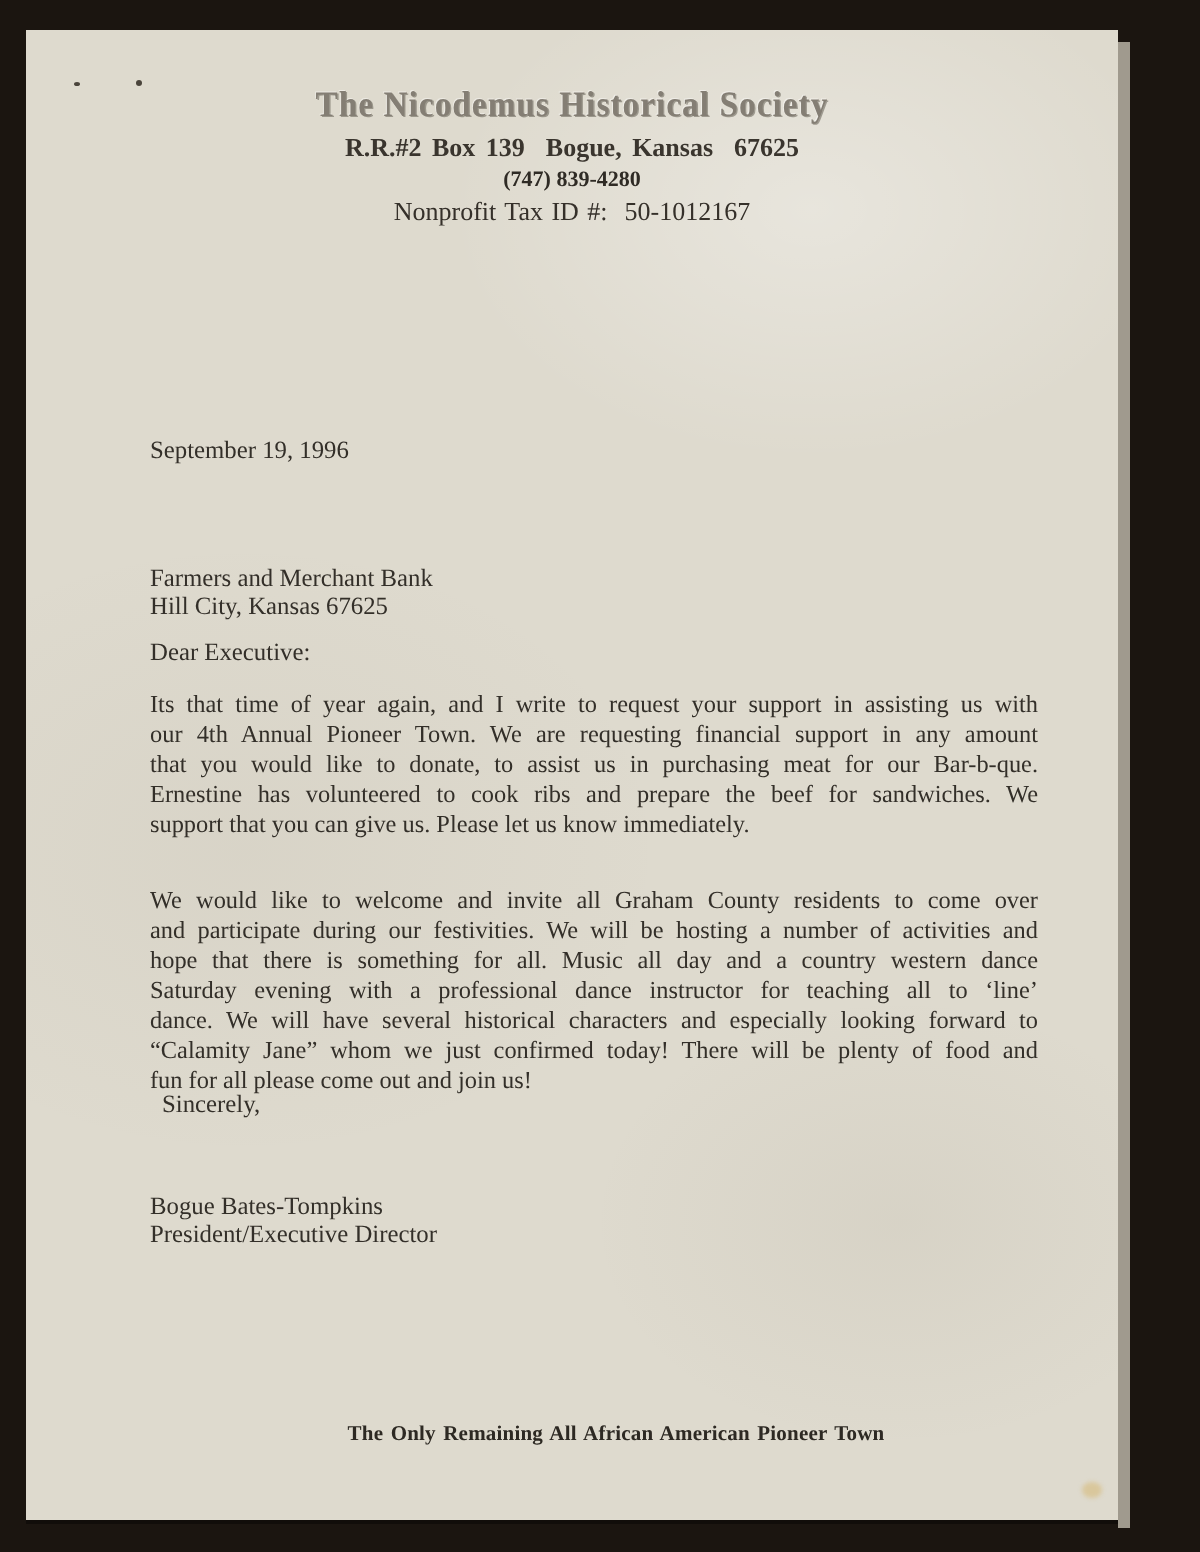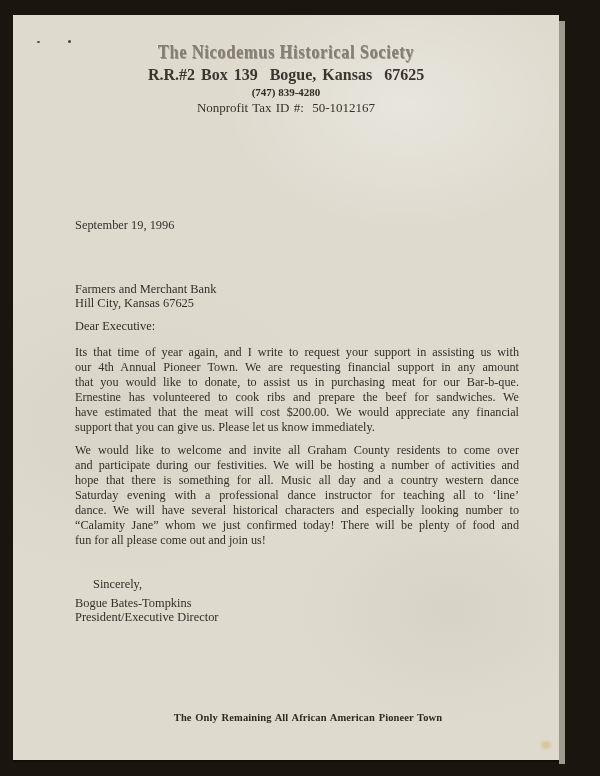--- a/index.html
+++ b/index.html
@@ -47,37 +47,37 @@
   .org {
     font-size: 18px;
     font-weight: bold;
     color: #847e74;
     letter-spacing: 0.6px;
     transform: scaleX(0.92);
     transform-origin: 50% 50%;
     text-shadow: 0.7px 0.7px 0 rgba(74,68,58,0.45), -0.5px -0.5px 0 rgba(255,255,255,0.45);
     white-space: pre;
   }
-  .addr  { font-size: 16px; font-weight: 600; margin-top: 3px; white-space: pre; word-spacing: 2px; color: #3a352e; }
+  .addr  { font-size: 13px; font-weight: 600; margin-top: 3px; white-space: pre; word-spacing: 2px; color: #3a352e; }
   .phone { font-size: 11px; font-weight: bold; margin-top: 2px; white-space: pre; color: #2f2b25; }
   .tax   { font-size: 13px; margin-top: 2px; white-space: pre; word-spacing: 1px; color: #35302a; }
 
   .txt { color: #332f29; font-size: 12.4px; }
 
   .date       { position: absolute; left: 62px; top: 203px; white-space: pre; }
   .recipient  { position: absolute; left: 62px; top: 268px; line-height: 13.6px; }
   .salutation { position: absolute; left: 62px; top: 304px; }
 
   .para { position: absolute; left: 62px; width: 444px; font-size: 12.2px; line-height: 15px; }
   .para.p1 { top: 330px; }
   .para.p2 { top: 428px; }
   .pline { text-align: justify; text-align-last: justify; }
   .pline.pline-last { text-align-last: left; }
 
-  .closing   { position: absolute; left: 80px; top: 530px; margin-top: 32px; }
+  .closing   { position: absolute; left: 68px; top: 530px; }
   .signature { position: absolute; left: 62px; top: 582px; line-height: 13.6px; }
 
   .slogan {
     position: absolute; left: 0; right: 0; top: 697px;
     text-align: center;
     font-size: 10.5px; font-weight: bold;
     color: #2d2923;
     word-spacing: 1px;
     letter-spacing: 0.1px;
     padding-left: 44px;
@@ -106,30 +106,29 @@
       <div>Hill City, Kansas 67625</div>
     </div>
 
     <div class="salutation txt">Dear Executive:</div>
 
     <div class="para p1 txt">
         <div class="pline">Its that time of year again, and I write to request your support in assisting us with</div>
         <div class="pline">our 4th Annual Pioneer Town.  We are requesting financial support in any amount</div>
         <div class="pline">that you would like to donate, to assist us in purchasing meat for our Bar-b-que.</div>
         <div class="pline">Ernestine has volunteered to cook ribs and prepare the beef for sandwiches.  We</div>
-        <div class="pline">have estimated that the meat will cost $200.00.  We would appreciate any financial</div>
         <div class="pline pline-last">support that you can give us.  Please let us know immediately.</div>
       </div>
 
     <div class="para p2 txt">
         <div class="pline">We would like to welcome and invite all Graham County residents to come over</div>
         <div class="pline">and participate during our festivities.  We will be hosting a number of activities and</div>
         <div class="pline">hope that there is something for all. Music all day and a country western dance</div>
         <div class="pline">Saturday evening with a professional dance instructor for teaching all to ‘line’</div>
-        <div class="pline">dance.  We will have several historical characters and especially looking number to</div>
+        <div class="pline">dance.  We will have several historical characters and especially looking forward to</div>
         <div class="pline">“Calamity Jane” whom we just confirmed today!  There will be plenty of food and</div>
         <div class="pline pline-last">fun for all please come out and join us!</div>
       </div>
 
     <div class="closing txt">Sincerely,</div>
 
     <div class="signature txt">
       <div>Bogue Bates-Tompkins</div>
       <div>President/Executive Director</div>
     </div>

